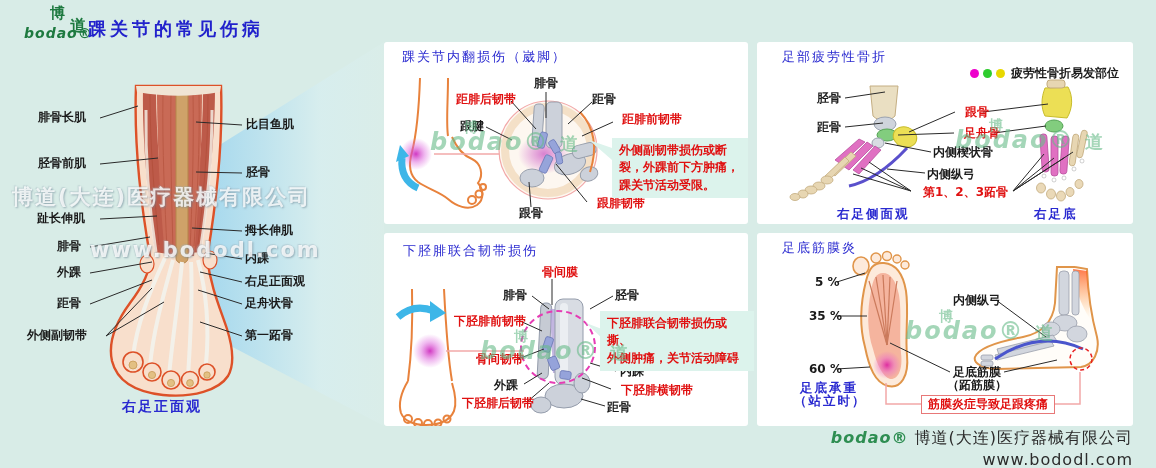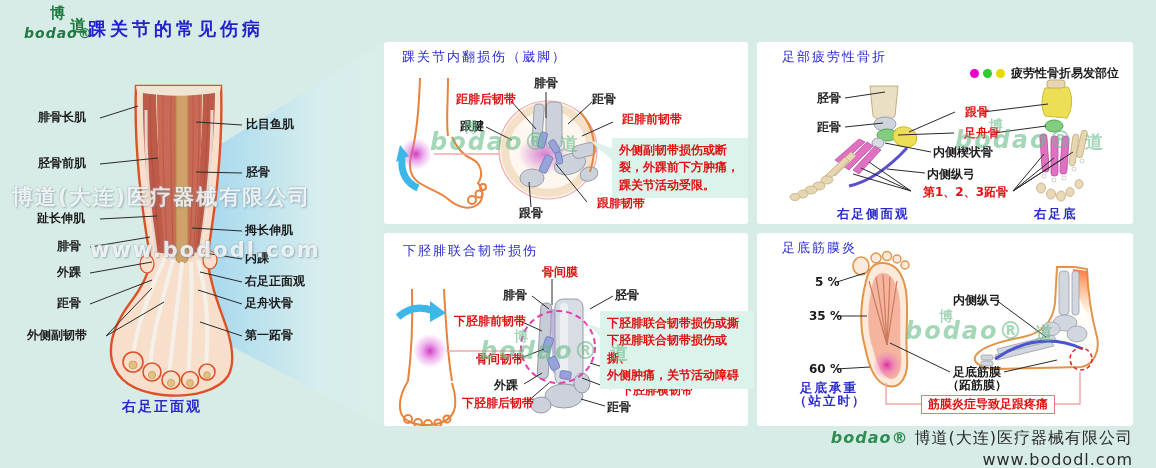--- a/index.html
+++ b/index.html
@@ -361,21 +361,20 @@
     <div class="lb" style="left:119px;top:56px">腓骨</div>
     <div class="lb" style="left:231px;top:56px">胫骨</div>
     <div class="lb red" style="left:62px;top:82px">下胫腓前韧带</div>
     <div class="lb red" style="left:84px;top:120px">骨间韧带</div>
     <div class="lb" style="left:236px;top:132px">内踝</div>
     <div class="lb" style="left:110px;top:146px">外踝</div>
     <div class="lb red" style="left:229px;top:151px">下胫腓横韧带</div>
     <div class="lb red" style="left:70px;top:164px">下胫腓后韧带</div>
     <div class="lb" style="left:223px;top:168px">距骨</div>
     <div class="note" style="left:216px;top:78px;width:140px">
-      <div>下胫腓联合韧带损伤或撕</div>
       <div>下胫腓联合韧带损伤或撕、</div>
       <div>外侧肿痛，关节活动障碍</div>
     </div>
   </div>
 
   <div class="panel" style="left:757px;top:233px;width:376px;height:193px">
     <svg class="lines" width="376" height="193">
       <defs>
         <radialGradient id="blobP4">
             <stop offset="0%" stop-color="rgba(220,30,160,0.9)"></stop>

